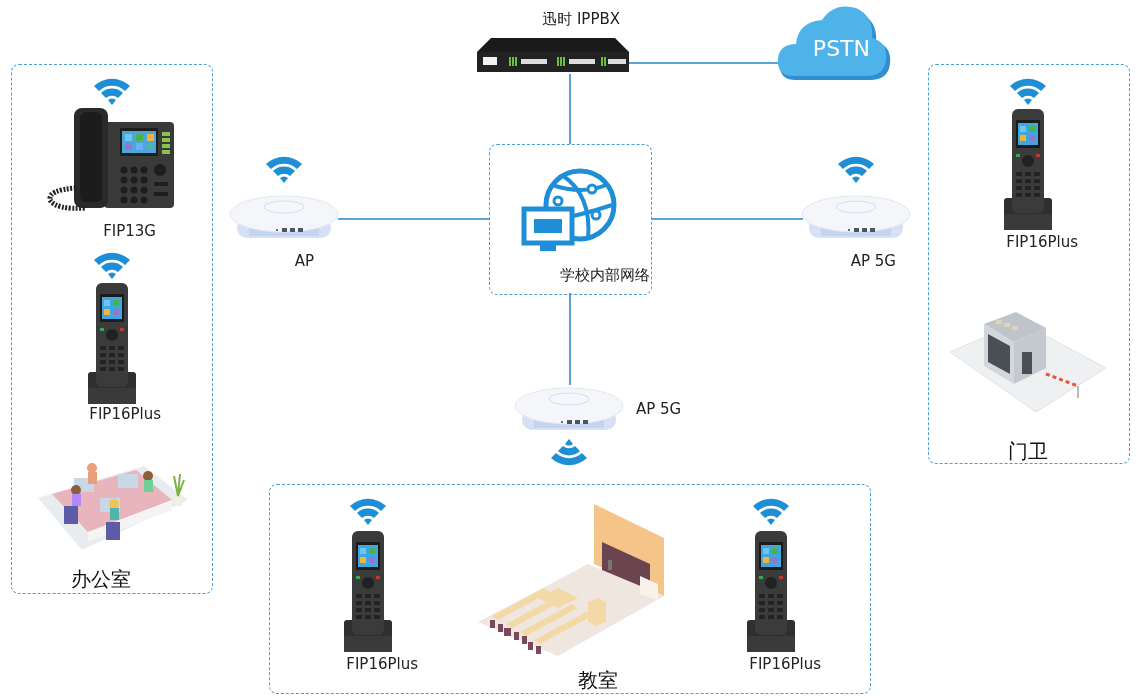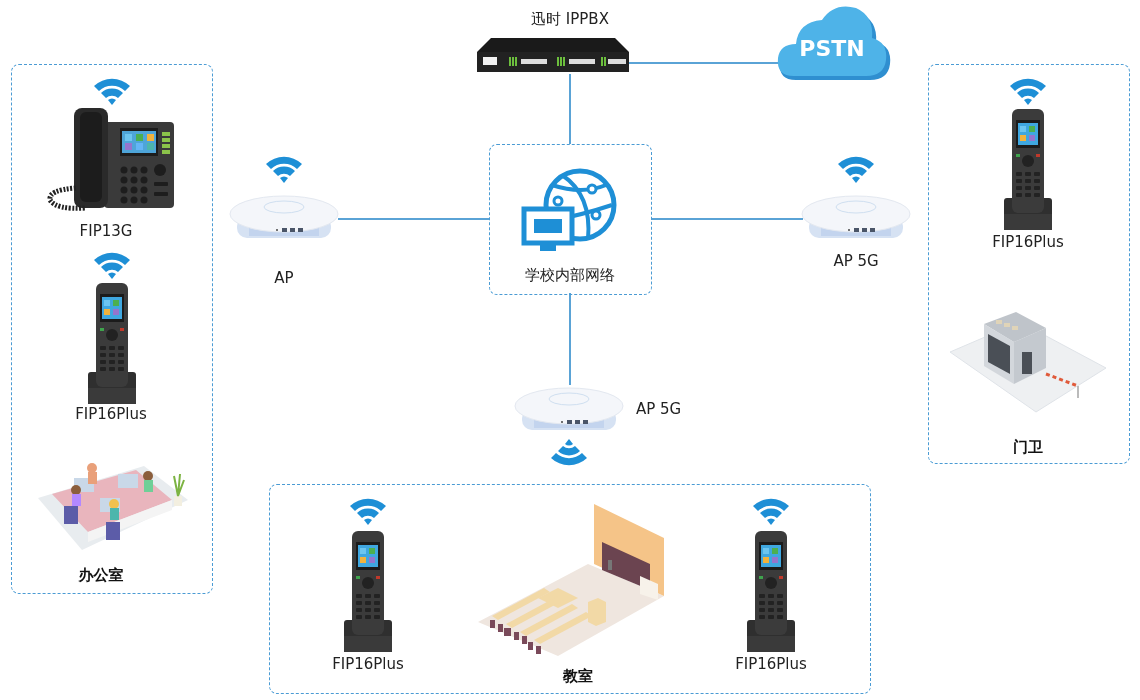--- a/index.html
+++ b/index.html
@@ -1,20 +1,20 @@
 <!DOCTYPE html>
 <html><head>
 <meta charset="utf-8">
 <style>
   html, body { margin: 0; padding: 0; background: #ffffff; }
   body { width: 1140px; height: 700px; position: relative; overflow: hidden;
          font-family: "DejaVu Sans", "Liberation Sans", sans-serif; color: #222; }
   .abs { position: absolute; }
-  .label { position: absolute; font-size: 15px; color: #222; white-space: nowrap; text-align: center; }
-  .label-bold { position: absolute; font-size: 15px; font-weight: bold; color: #111; white-space: nowrap; text-align: center; }
+  .label { position: absolute; font-size: 15px; color: #222; white-space: nowrap; text-align: right; }
+  .label-bold { position: absolute; font-size: 20px; font-weight: normal; color: #111; white-space: nowrap; text-align: center; }
   .zone { position: absolute; border: 1.5px dashed #4a9bd4; border-radius: 8px; }
   .line { position: absolute; background: #5aa3d6; }
   svg { display: block; overflow: visible; }
 </style>
 </head>
 <body>
 
 <svg width="0" height="0" style="position:absolute">
   <defs>
     <symbol id="wifi" viewBox="0 0 40 32">
@@ -107,21 +107,21 @@
       </g>
   </svg>
 </div>
 
 <div class="abs" style="left:774px;top:4px;">
   <svg width="120" height="80" viewBox="0 0 120 80">
     <path d="M22 76 Q4 76 6 58 Q8 44 24 44 Q26 22 50 20 Q62 2 84 8 Q104 16 102 38 Q118 42 116 60 Q114 76 96 76 Z" fill="#2f8fd0"></path>
     <path d="M20 72 Q2 72 4 54 Q6 40 22 40 Q24 18 48 16 Q60 -2 82 4 Q100 12 98 34 Q114 38 112 56 Q110 72 92 72 Z" fill="#4eb3e8"></path>
   </svg>
 </div>
-<div class="label" style="left:794px;top:36px;width:76px;font-size:22px;font-weight:bold;color:#ffffff;">PSTN</div>
+<div class="label" style="left:794px;top:36px;width:76px;font-size:22px;font-weight:normal;color:#ffffff;">PSTN</div>
 
 <div class="zone" style="left:489px;top:144px;width:161px;height:149px;"></div>
 <div class="abs" style="left:522px;top:165px;">
   <svg width="96" height="90" viewBox="0 0 96 90">
     <circle cx="58" cy="40" r="34" fill="none" stroke="#1e8fd6" stroke-width="5"></circle>
     <path d="M30 20 Q60 30 84 20" fill="none" stroke="#1e8fd6" stroke-width="4"></path>
     <path d="M40 10 Q70 30 66 74" fill="none" stroke="#1e8fd6" stroke-width="4"></path>
     <path d="M28 56 Q60 50 90 40" fill="none" stroke="#1e8fd6" stroke-width="4"></path>
     <circle cx="36" cy="36" r="4" fill="#fff" stroke="#1e8fd6" stroke-width="3"></circle>
     <circle cx="70" cy="24" r="4" fill="#fff" stroke="#1e8fd6" stroke-width="3"></circle>
@@ -136,21 +136,21 @@
 <div class="abs" style="left:264px;top:152px;">
     <svg width="40" height="32">
       <use href="#wifi"></use>
     </svg>
   </div>
 <div class="abs" style="left:229px;top:194px;">
     <svg width="110" height="50">
       <use href="#ap"></use>
     </svg>
   </div>
-<div class="label" style="left:254px;top:252px;width:60px;margin-top:17px;">AP</div>
+<div class="label" style="left:254px;top:252px;width:60px;">AP</div>
 
 <div class="abs" style="left:836px;top:152px;">
     <svg width="40" height="32">
       <use href="#wifi"></use>
     </svg>
   </div>
 <div class="abs" style="left:801px;top:194px;">
     <svg width="110" height="50">
       <use href="#ap"></use>
     </svg>
@@ -326,13 +326,13 @@
         <rect x="20" y="120" width="5" height="8"></rect>
         <rect x="28" y="124" width="5" height="8"></rect>
       <rect x="26" y="124" width="5" height="8"></rect>
         <rect x="36" y="128" width="5" height="8"></rect>
         <rect x="44" y="132" width="5" height="8"></rect>
       <rect x="50" y="138" width="5" height="8"></rect>
         <rect x="58" y="142" width="5" height="8"></rect>
     </g>
   </svg>
 </div>
-<div class="label-bold" style="left:528px;top:667px;width:100px;">教室</div>
+<div class="label-bold" style="left:548px;top:667px;width:100px;">教室</div>
 
 </body></html>

